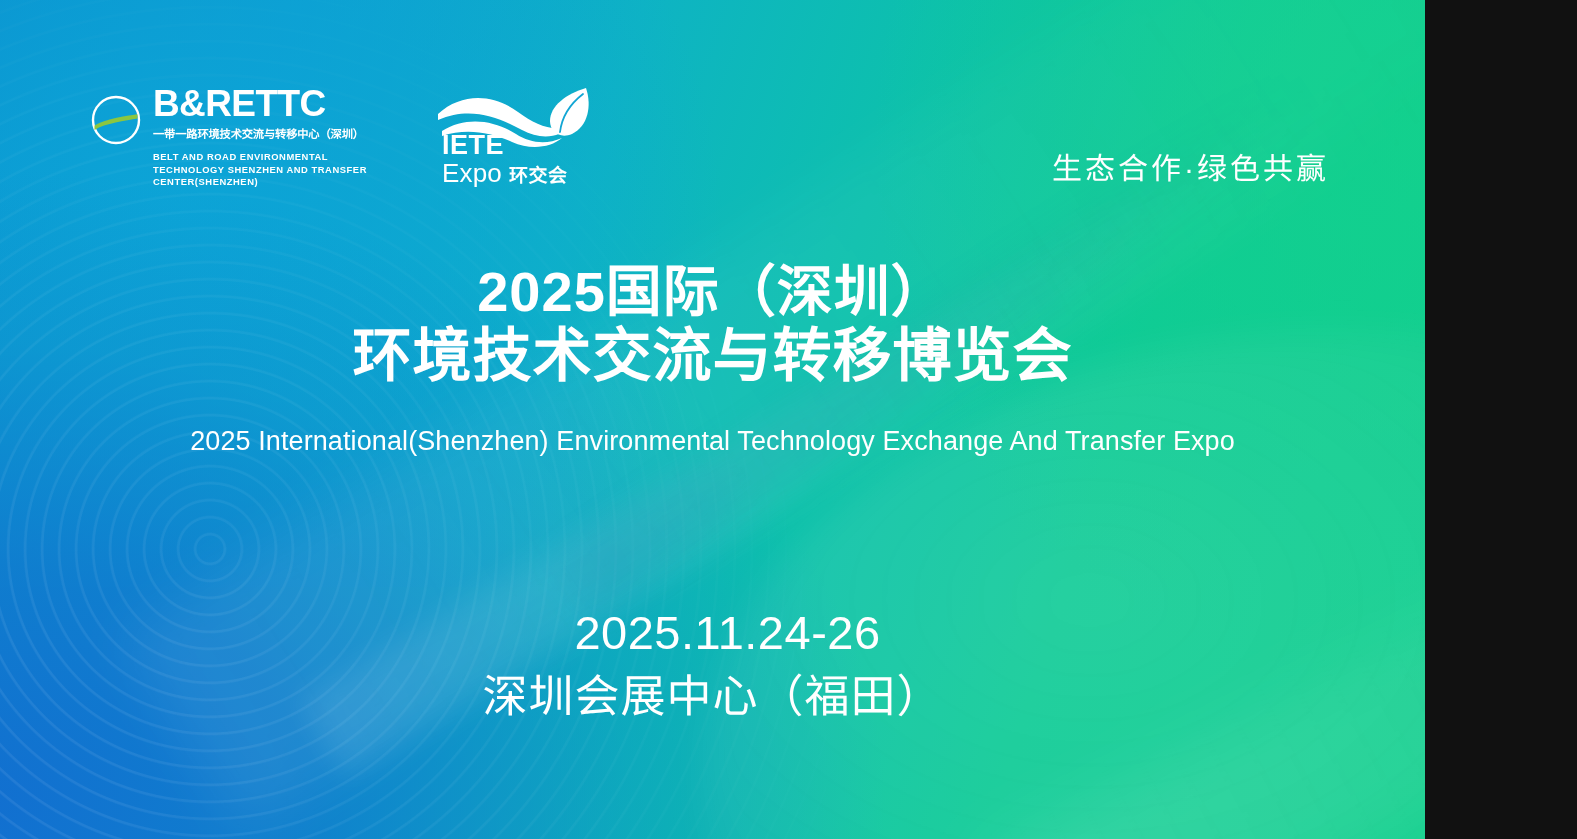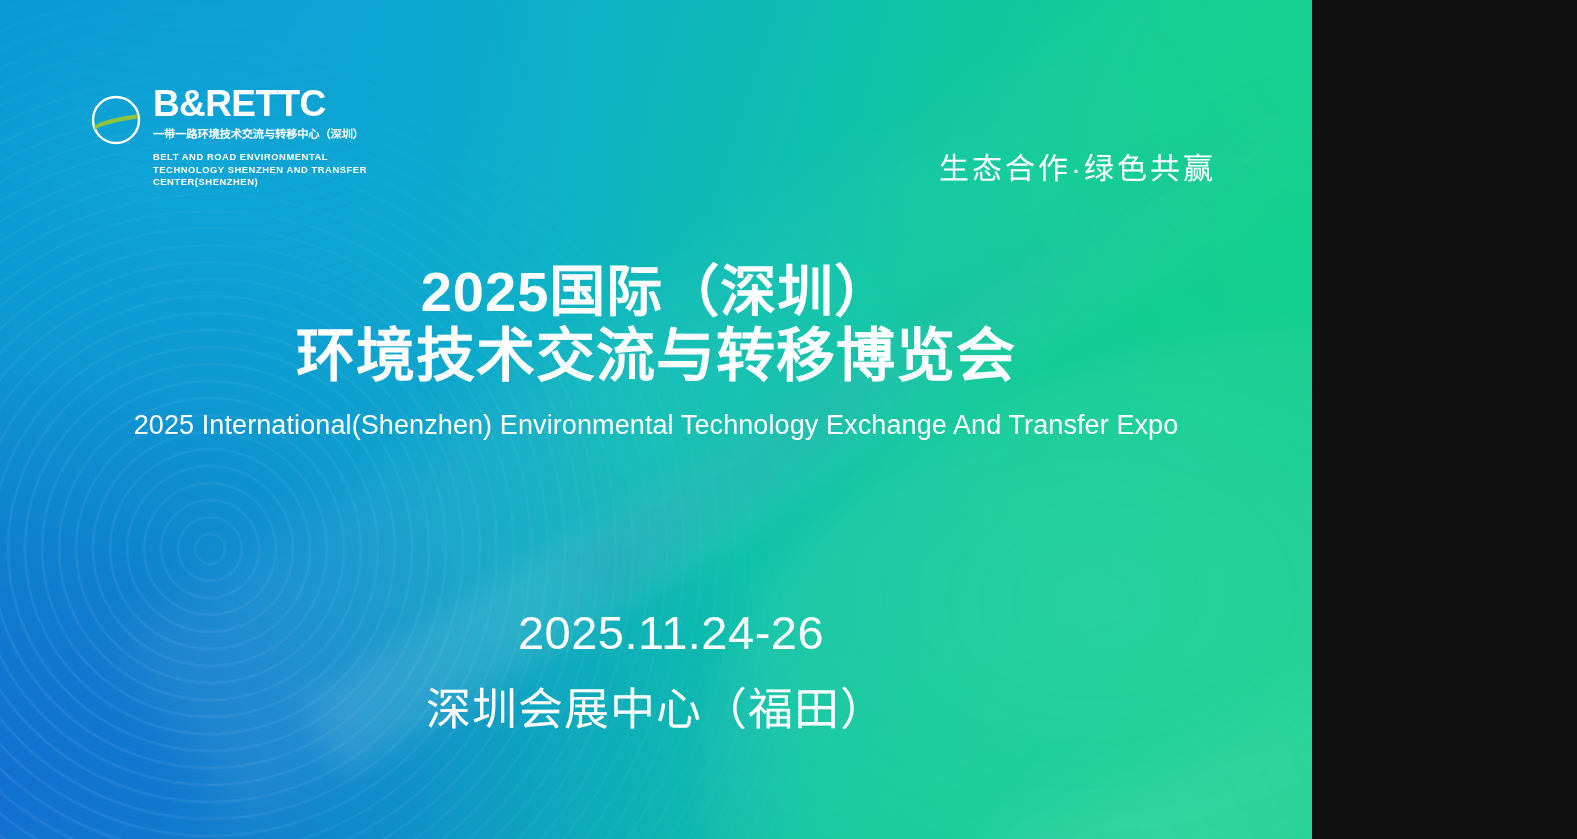--- a/index.html
+++ b/index.html
@@ -3,21 +3,21 @@
 <meta charset="utf-8">
 <title>IETE Expo Banner</title>
 <style>
   html, body {
     margin: 0;
     padding: 0;
     background: #111;
   }
   .banner {
     position: relative;
-    width: 1312px;
+    width: 1425px;
     height: 839px;
     overflow: hidden;
     font-family: "Liberation Sans", "DejaVu Sans", sans-serif;
     background: #0d9fd0;
     user-select: none;
   }
 
   
   .bg-base {
     position: absolute;
@@ -249,21 +249,21 @@
     font-size: 59px;
     line-height: 1.09;
     letter-spacing: 1px;
     margin-top: 2px;
   }
   .title-en {
     color: #fff;
     font-size: 27px;
     font-weight: 400;
     letter-spacing: 0.1px;
-    margin-top: 22px;
+    margin-top: 38px;
   }
 
   
   .meta {
     position: absolute;
     left: 0;
     right: 0;
     top: 605px;
     text-align: center;
     z-index: 5;
@@ -275,21 +275,21 @@
     letter-spacing: 0.5px;
     line-height: 1.2;
     padding-left: 30px;
   }
   .meta-venue {
     color: #fff;
     font-size: 45px;
     font-weight: 400;
     letter-spacing: 1px;
     line-height: 1.25;
-    margin-top: 21px;
+    margin-top: 8px;
   }
 </style>
 </head>
 <body>
 
 <div class="banner">
 
   <div class="bg-base"></div>
   <div class="bg-top-cyan"></div>
   <div class="bg-blue-corner"></div>
@@ -315,20 +315,41 @@
         <div class="brettc-en">
           <div>BELT AND ROAD ENVIRONMENTAL</div>
           <div>TECHNOLOGY SHENZHEN AND TRANSFER</div>
           <div>CENTER(SHENZHEN)</div>
         </div>
       </div>
     </div>
 
     <div class="logo-divider"></div>
 
+    <div class="iete">
+      <svg class="iete-mark" viewBox="0 0 160 62">
+
+        <path d="M2 28 C 26 6, 58 8, 82 26 C 100 39, 116 46, 134 40
+                 C 124 52, 104 54, 86 44 C 62 31, 34 20, 2 34 Z" fill="#ffffff"></path>
+
+        <path d="M6 45 C 30 30, 58 34, 80 48 C 94 57, 110 59, 126 52
+                 C 114 62, 94 64, 76 56 C 54 46, 30 42, 6 50 Z" fill="#ffffff"></path>
+
+        <path d="M150 2 C 156 20, 152 40, 136 48 C 124 53, 114 46, 114 35
+                 C 114 20, 130 8, 150 2 Z" fill="#ffffff"></path>
+        <path d="M147 8 C 134 18, 126 30, 124 46" fill="none" stroke="#12a6d4" stroke-width="1.8" stroke-linecap="round"></path>
+      </svg>
+      <div class="iete-words">
+        <div class="iete-top">IETE</div>
+        <div class="iete-bottom">
+          <span class="iete-expo">Expo</span>
+          <span class="iete-cn">环交会</span>
+        </div>
+      </div>
+    </div>
 
   </div>
 
   <div class="slogan">生态合作·绿色共赢</div>
 
   <div class="titles">
     <div class="title-line1">2025国际（深圳）</div>
     <div class="title-line2">环境技术交流与转移博览会</div>
     <div class="title-en">2025 International(Shenzhen) Environmental Technology Exchange And Transfer Expo</div>
   </div>

